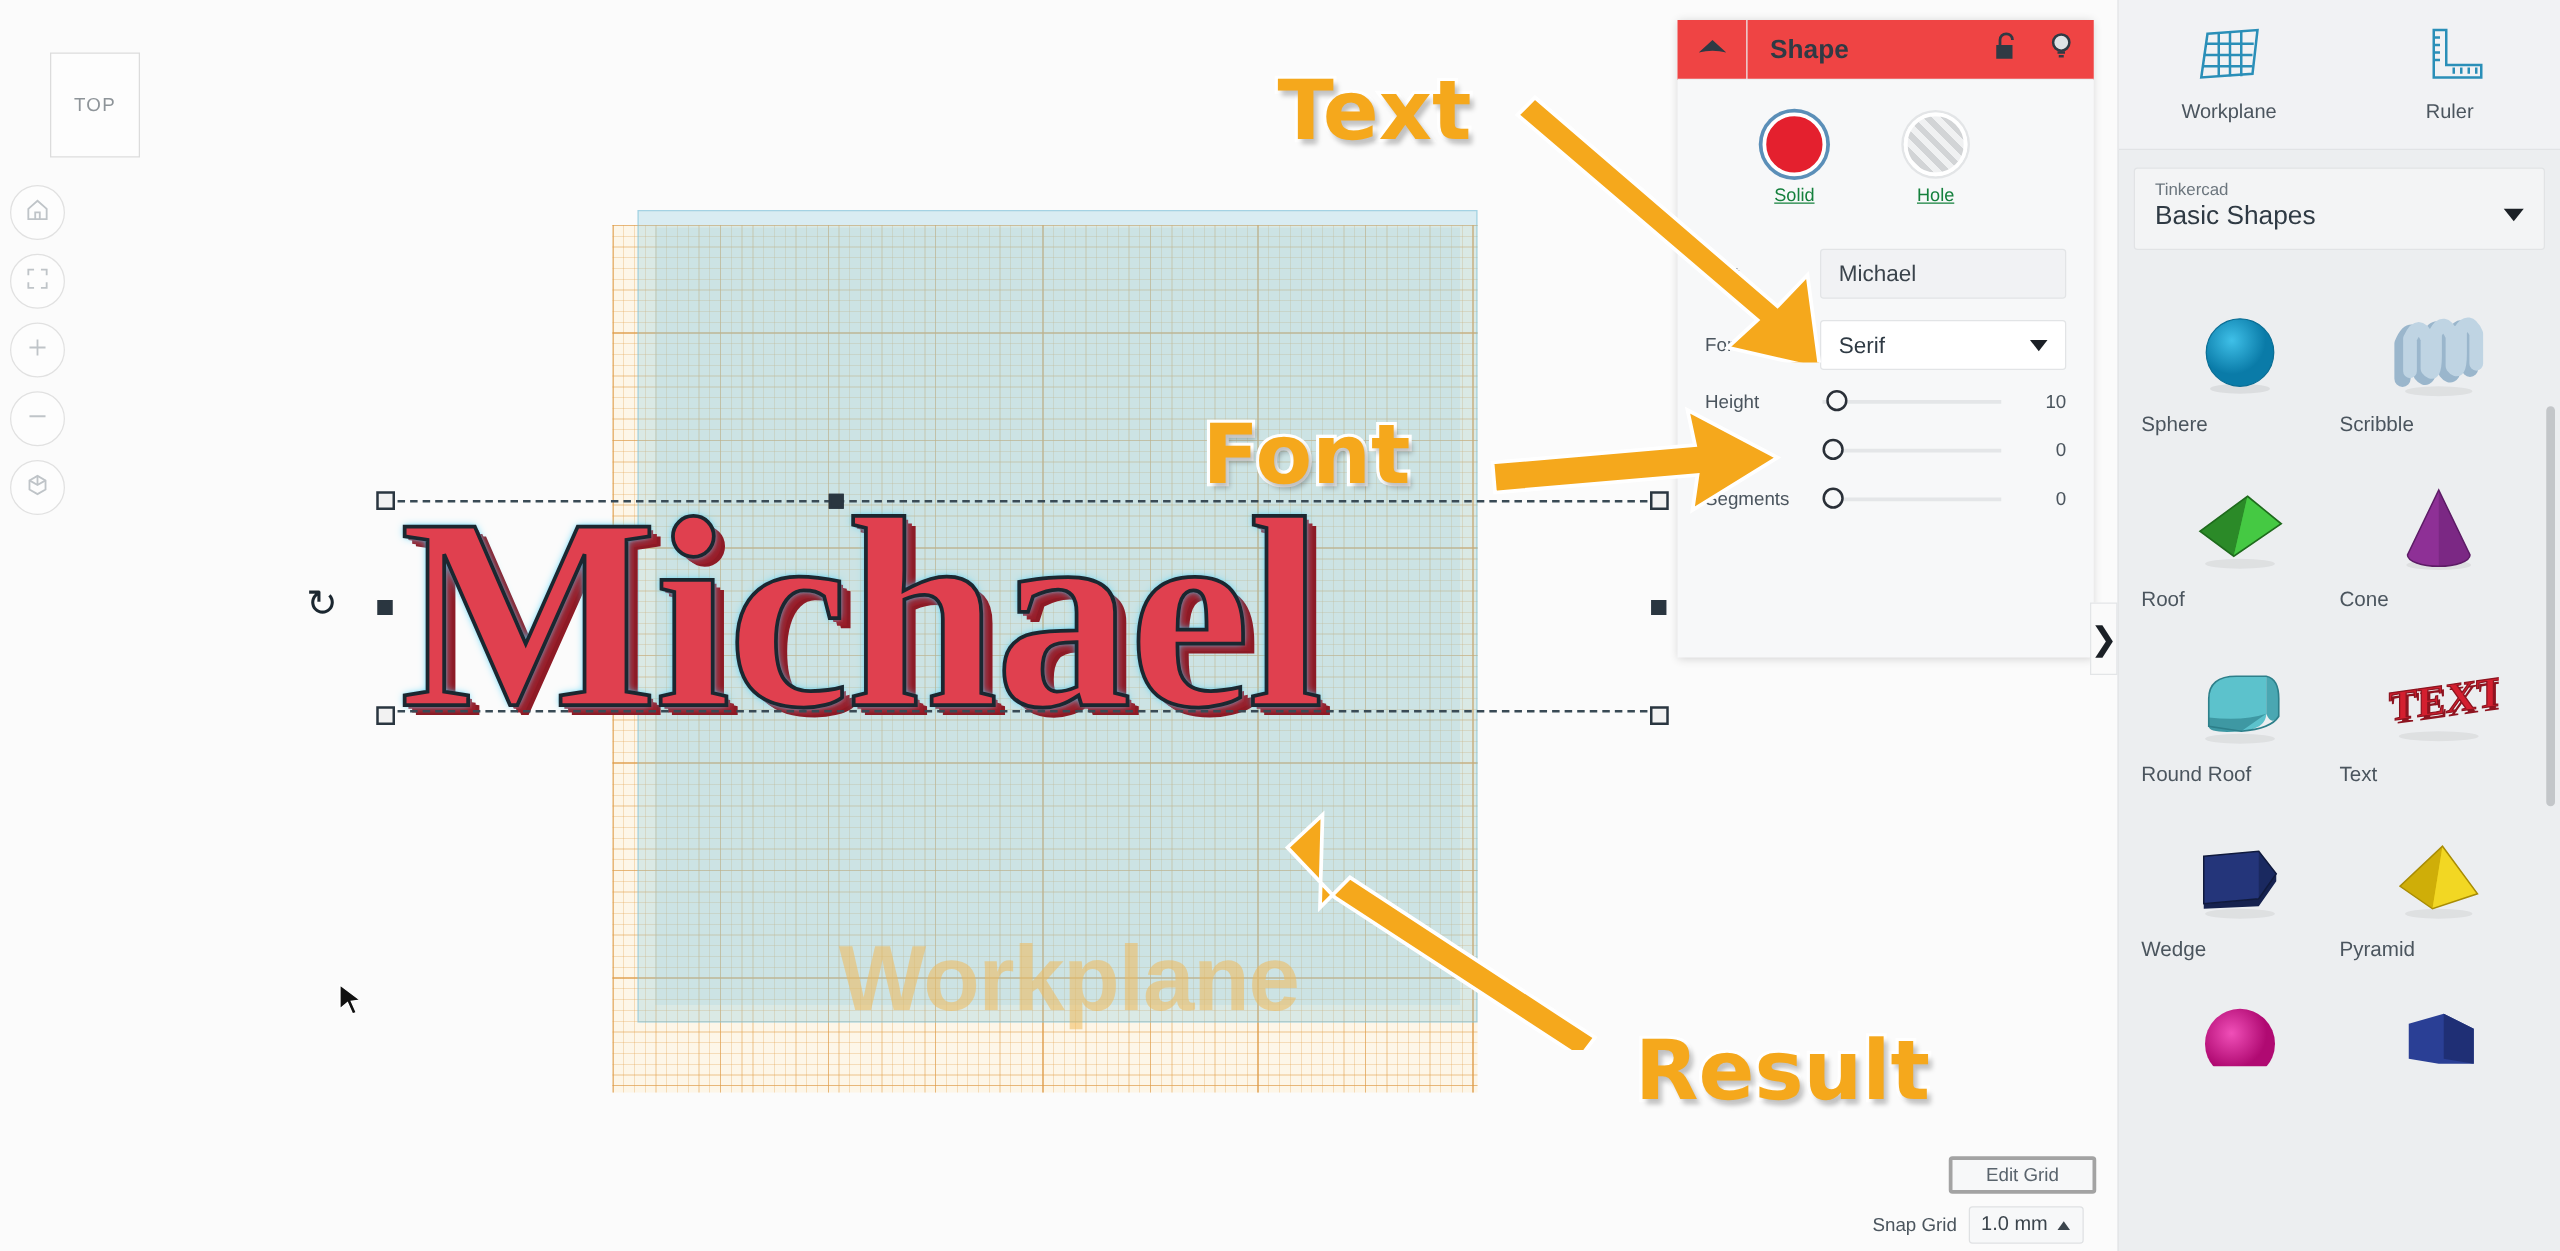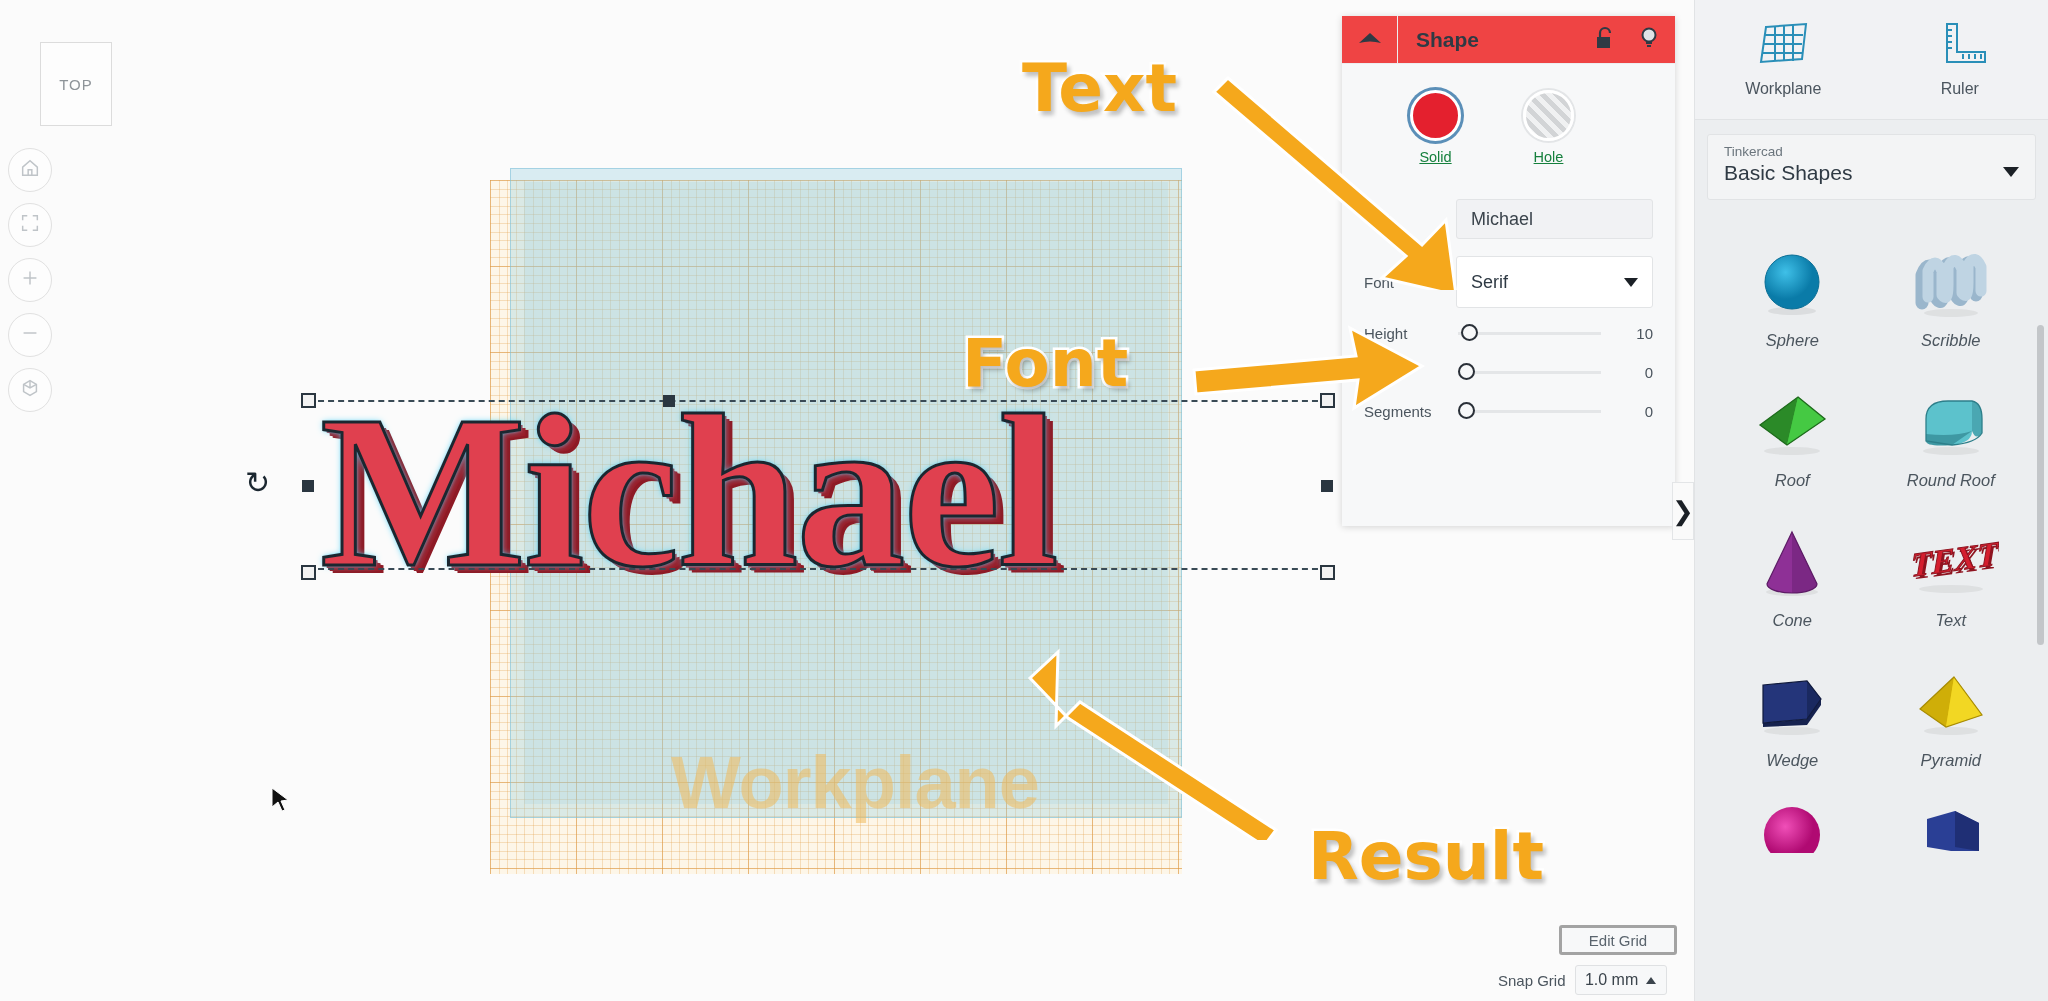--- a/index.html
+++ b/index.html
@@ -107,21 +107,21 @@
   .sw-label { font-size:14.5px; color:#15803d;text-decoration:underline; }
 
   .frow { display:flex; align-items:center; margin-bottom:17px; }
   .flabel { width:92px; font-size:15px; color:#4b555e; }
   .finput {
     flex:1; height:40px; background:#f1f2f4; border:1px solid #e2e4e6;
     border-radius:3px; padding:0 14px; font-size:18px; color:#3b444c;
     display:flex; align-items:center;
   }
   .fselect {
-    flex:1; height:52px; background:#fff; border:1px solid #e2e4e6; border-radius:3px;
+    flex:1; height:40px; background:#fff; border:1px solid #e2e4e6; border-radius:3px;
     padding:0 14px; font-size:18px; color:#2f3a44;
     display:flex; align-items:center; justify-content:space-between;
   }
   .caret { width:0;height:0;border-left:7px solid transparent;border-right:7px solid transparent;border-top:9px solid #1b2026; }
   .srow { display:flex; align-items:center; margin-bottom:22px; }
   .strack { flex:1; height:3px; background:#e4e6e8; position:relative; margin:0 6px 0 2px; }
   .sknob { position:absolute; left:0; top:-8px; width:17px; height:17px; border-radius:50%; background:#f7f8f9; border:2px solid #2a3038; }
   .sval { width:46px; text-align:right; font-size:15px; color:#4b555e; }
 
   
@@ -135,21 +135,21 @@
   .tool-label { font-size:16px; color:#4b555e; }
   #lib-select {
     margin:14px 12px 0; height:66px; background:#f3f4f5; border:1px solid #e1e3e5;
     border-radius:3px; padding:9px 16px; position:relative;
   }
   #lib-kicker { font-size:13.5px; color:#6b757d; }
   #lib-name { font-size:21px; color:#2f3a44; margin-top:2px; }
   #lib-caret { position:absolute; right:16px; top:32px; width:0;height:0;
     border-left:8px solid transparent;border-right:8px solid transparent;border-top:10px solid #1b2026; }
   #shape-grid { margin-top:16px; padding:10px 18px; display:grid; grid-template-columns:1fr 1fr; gap:16px 0; }
-  .scell { display:flex; flex-direction:column; align-items:center; justify-content:flex-end; height:124px;font-style:italic; }
+  .scell { display:flex; flex-direction:column; justify-content:flex-end; height:124px; }
   .sthumb { height:82px; display:flex; align-items:center; justify-content:center; }
   .sname { font-size:16.5px; color:#4b555e; margin-top:6px; }
   #sp-scroll { position:absolute; right:4px; top:325px; width:7px; height:320px; background:#c3c6c9; border-radius:4px; }
 
   
   #edit-grid {
     position:absolute; left:1559px; top:925px; width:118px; height:30px;
     background:#f7f8f9; border:3px solid #a3a3a3; border-radius:3px;
     display:flex; align-items:center; justify-content:center; font-size:15px; color:#5a646d;
   }
@@ -406,42 +406,42 @@
             <path d="M47 8 L36 56 L9 36 Z" fill="#2b8a28"></path>
             <path d="M47 8 L74 30 L36 56 Z" fill="#45c943"></path>
             <path d="M47 8 L74 30 L36 56 L9 36 Z" fill="none" stroke="#1f6b1d" stroke-width="1.3"></path>
           </svg>
         </div>
         <div class="sname">Roof</div>
       </div>
 
       <div class="scell">
         <div class="sthumb">
+          <svg width="82" height="72" viewBox="0 0 82 72">
+            <ellipse cx="41" cy="64" rx="26" ry="4" fill="#000" opacity=".06"></ellipse>
+            <ellipse cx="41" cy="56" rx="25" ry="9" fill="#6e2478"></ellipse>
+            <path d="M41 4 L66 56 A25 9 0 0 1 16 56 Z" fill="#8e3096"></path>
+            <path d="M41 4 L66 56 A25 9 0 0 1 41 65 Z" fill="#7b2884"></path>
+            <path d="M41 4 L66 56 A25 9 0 0 1 16 56 Z" fill="none" stroke="#5d1c66" stroke-width="1.2"></path>
+          </svg>
+        </div>
+        <div class="sname">Cone</div>
+      </div>
+
+      <div class="scell">
+        <div class="sthumb">
           <svg width="82" height="70" viewBox="0 0 82 70">
             <ellipse cx="41" cy="62" rx="28" ry="4" fill="#000" opacity=".06"></ellipse>
             <path d="M16 52 L16 30 Q16 12 38 12 L62 12 L62 42 Q62 54 42 56 Z" fill="#5cc2cc"></path>
             <path d="M62 12 Q72 14 72 30 L72 44 Q66 52 62 42 Z" fill="#4aa7b2"></path>
             <path d="M16 52 Q16 58 42 56 L62 42 Q44 48 16 45 Z" fill="#3e98a3"></path>
             <path d="M16 52 L16 30 Q16 12 38 12 L62 12 Q72 14 72 30 L72 44 Q66 54 42 56 Z" fill="none" stroke="#2d7f8a" stroke-width="1.3"></path>
           </svg>
         </div>
         <div class="sname">Round Roof</div>
-      </div>
-
-      <div class="scell">
-        <div class="sthumb">
-          <svg width="82" height="72" viewBox="0 0 82 72">
-            <ellipse cx="41" cy="64" rx="26" ry="4" fill="#000" opacity=".06"></ellipse>
-            <ellipse cx="41" cy="56" rx="25" ry="9" fill="#6e2478"></ellipse>
-            <path d="M41 4 L66 56 A25 9 0 0 1 16 56 Z" fill="#8e3096"></path>
-            <path d="M41 4 L66 56 A25 9 0 0 1 41 65 Z" fill="#7b2884"></path>
-            <path d="M41 4 L66 56 A25 9 0 0 1 16 56 Z" fill="none" stroke="#5d1c66" stroke-width="1.2"></path>
-          </svg>
-        </div>
-        <div class="sname">Cone</div>
       </div>
 
       <div class="scell">
         <div class="sthumb">
           <svg width="96" height="70" viewBox="0 0 96 70">
             <ellipse cx="48" cy="60" rx="32" ry="4" fill="#000" opacity=".06"></ellipse>
             <g transform="skewY(-8) translate(0,12)">
               <text x="10" y="40" font-family="Liberation Serif, serif" font-size="34" font-weight="700" fill="#8e1420">TEXT</text>
               <text x="8" y="37" font-family="Liberation Serif, serif" font-size="34" font-weight="700" fill="#d41f2f" stroke="#8e1420" stroke-width="1">TEXT</text>
             </g>

